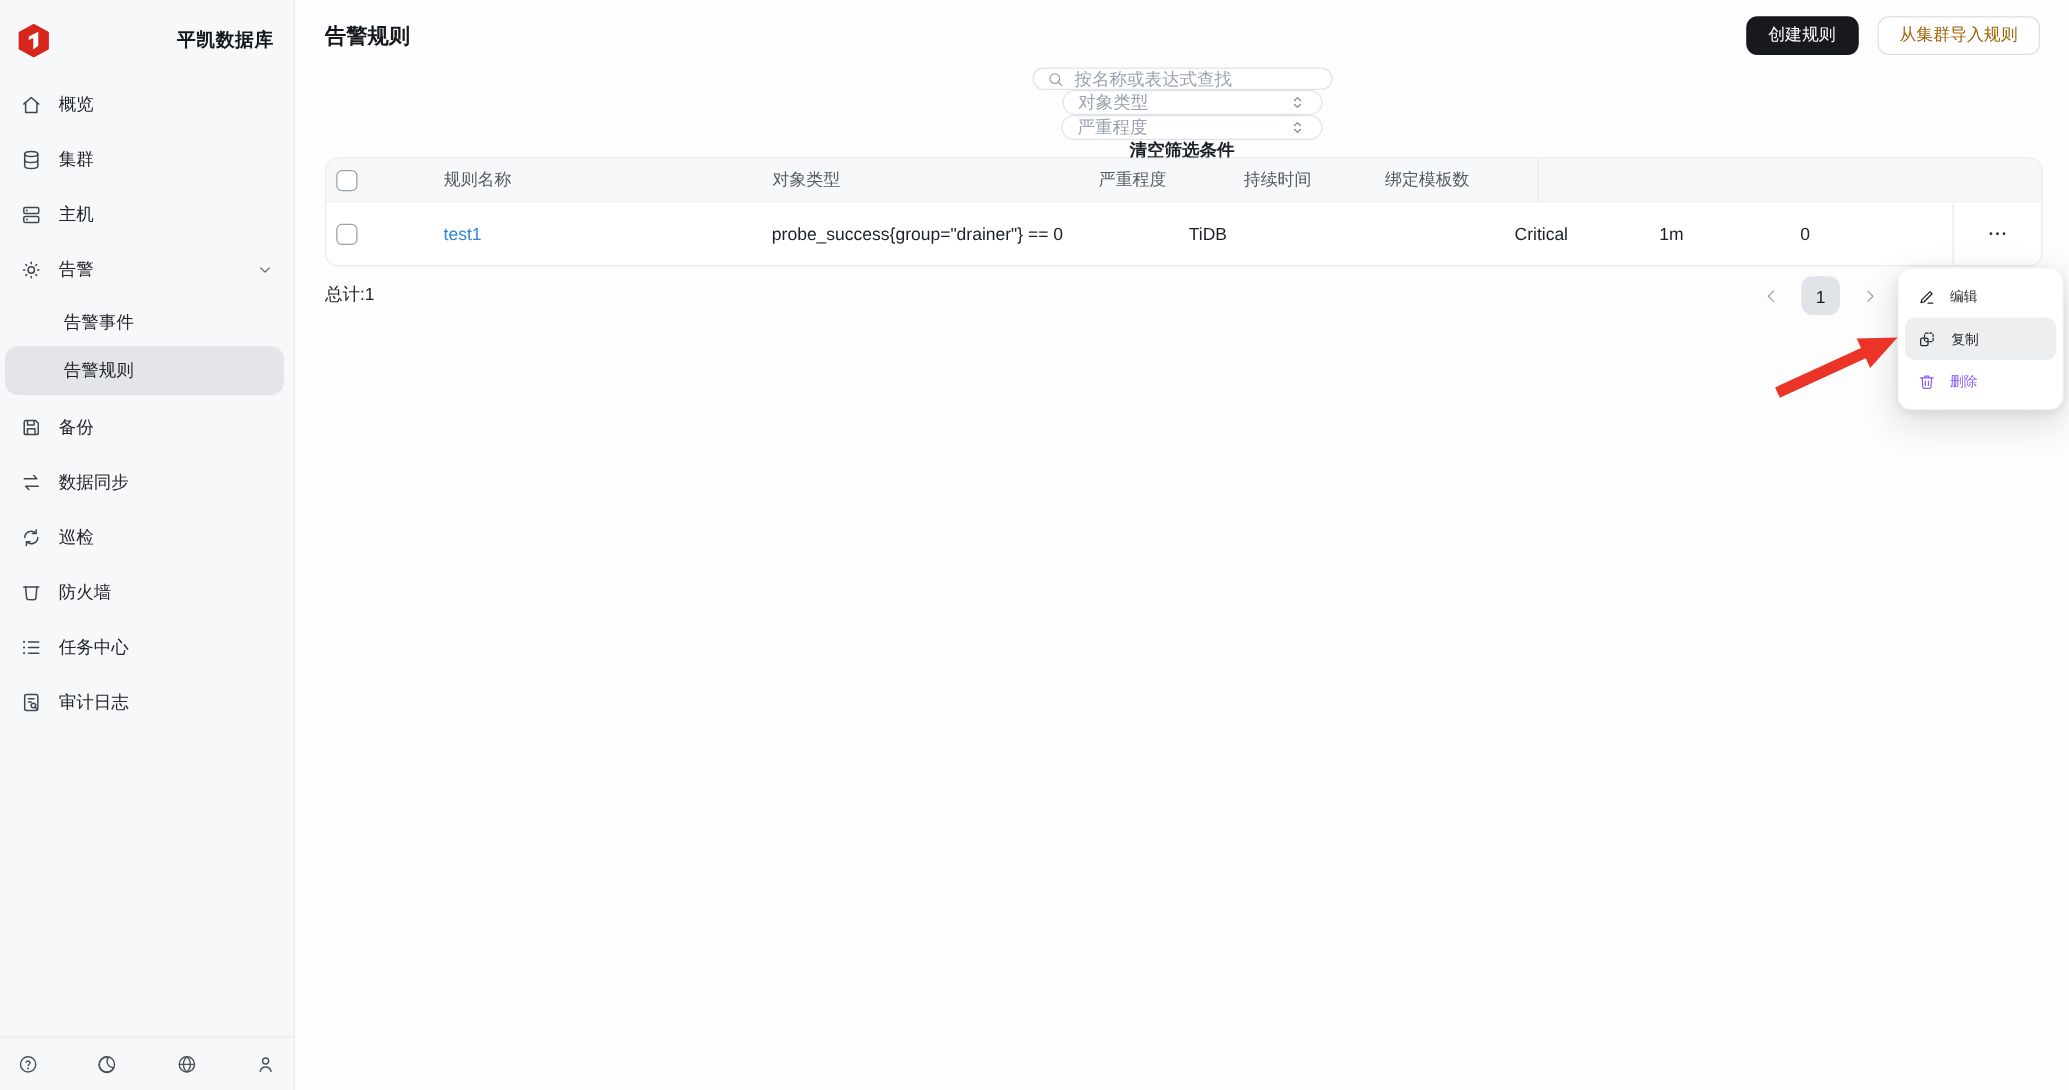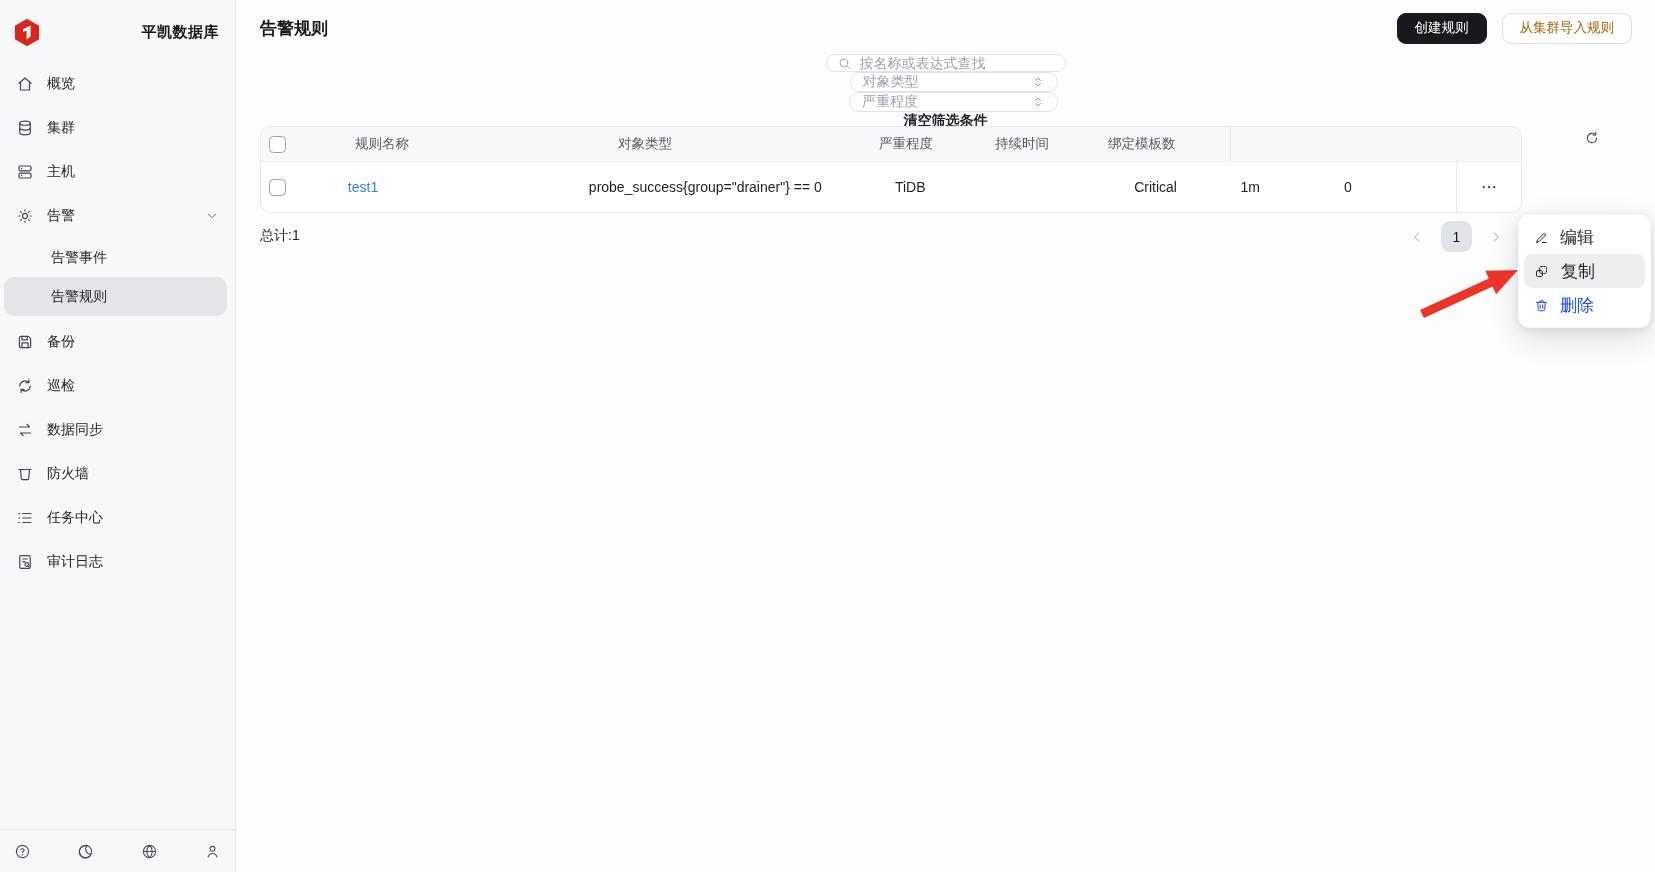--- a/index.html
+++ b/index.html
@@ -66,21 +66,21 @@
   }
   .select .sel-label { font-size:14px; color:#9aa3ad; }
   .select .updown { margin-left:auto; width:14px; height:14px; color:#7b838c; }
   .sel-object { width:208px; }
   .sel-severity { width:209px; }
   .clear-filters { font-size:14px; font-weight:600; color:#1b2026; cursor:pointer; }
   .refresh-btn { margin-left:auto; margin-right:31px; width:16px; height:16px; color:#3f474f; cursor:pointer; }
 
   
   .table {
-    position:absolute; left:24px; top:126px; width:1262px;
+    position:absolute; left:24px; top:126px; width:1374px;
     border:1px solid #e7e9ec; border-radius:10px; background:#fff; overflow:hidden;
   }
   .trow { display:flex; align-items:stretch; }
   .thead { background:#f7f8f9; height:35px; border-bottom:1px solid #eceef1; }
   .tbody { background:#ffffff; height:50px; }
   .tc { display:flex; align-items:center; font-size:14px; color:#1b2026; overflow:hidden; }
   .thead .tc { font-size:13.5px; color:#525a64; }
   .c-check { width:94px; padding-left:8px; }
   .c-name { width:263px; }
   .c-expr { width:334px; }
@@ -109,25 +109,25 @@
   }
 
   
   .context-menu {
     position:absolute; left:1518px; top:214px; width:133px; background:#ffffff;
     border-radius:11px; padding:5px; box-shadow:0 10px 30px rgba(15,20,30,.14), 0 2px 8px rgba(15,20,30,.08);
     border:1px solid rgba(20,25,35,.04); z-index:20;
   }
   .menu-item {
     height:34px; display:flex; align-items:center; gap:11px; padding:0 10px;
-    border-radius:8px; font-size:17px; color:#1f2429; cursor:pointer;
+    border-radius:8px; font-size:11px; color:#1f2429; cursor:pointer;
   }
   .menu-item svg { width:15px; height:15px; flex:0 0 auto; }
   .menu-item.highlighted { background:#eceef0;gap:12px; }
-  .menu-item.danger { color:#1d4ed8; }
+  .menu-item.danger { color:#8b5cf6; }
 
   .annotation-arrow { position:absolute; left:1400px; top:250px; width:140px; height:80px; z-index:30; pointer-events:none; }
 
   svg.stroked { fill:none; stroke:currentColor; stroke-width:1.6; stroke-linecap:round; stroke-linejoin:round; }
 </style>
 </head>
 <body>
 
 <div class="app">
 
@@ -200,33 +200,33 @@
           <svg class="stroked" viewBox="0 0 24 24">
               <path d="M4.5 6.5a2 2 0 0 1 2-2h10l3 3v10a2 2 0 0 1-2 2h-11a2 2 0 0 1-2-2z"></path>
               <path d="M8 4.8v4.4h7V4.8M8 19.2v-6h8v6"></path>
             </svg>
         </span>
         <span>备份</span>
       </div>
       <div class="nav-item">
         <span class="nicon">
           <svg class="stroked" viewBox="0 0 24 24">
+              <path d="M4.5 8h13.5l-3.4-3.4M19.5 16H6l3.4 3.4"></path>
+            </svg>
+        </span>
+        <span>数据同步</span>
+      </div>
+      <div class="nav-item">
+        <span class="nicon">
+          <svg class="stroked" viewBox="0 0 24 24">
               <path d="M5 12a7 7 0 0 1 11.9-4.6M19 12a7 7 0 0 1-11.9 4.6"></path>
               <path d="M17.2 3.6v4h-4M6.8 20.4v-4h4"></path>
             </svg>
         </span>
         <span>巡检</span>
-      </div>
-      <div class="nav-item">
-        <span class="nicon">
-          <svg class="stroked" viewBox="0 0 24 24">
-              <path d="M4.5 8h13.5l-3.4-3.4M19.5 16H6l3.4 3.4"></path>
-            </svg>
-        </span>
-        <span>数据同步</span>
       </div>
       <div class="nav-item">
         <span class="nicon">
           <svg class="stroked" viewBox="0 0 24 24">
               <path d="M4 6h16"></path>
               <path d="M6 6l1 11.8A2 2 0 0 0 9 19.6h6a2 2 0 0 0 2-1.8L18 6"></path>
             </svg>
         </span>
         <span>防火墙</span>
       </div>

